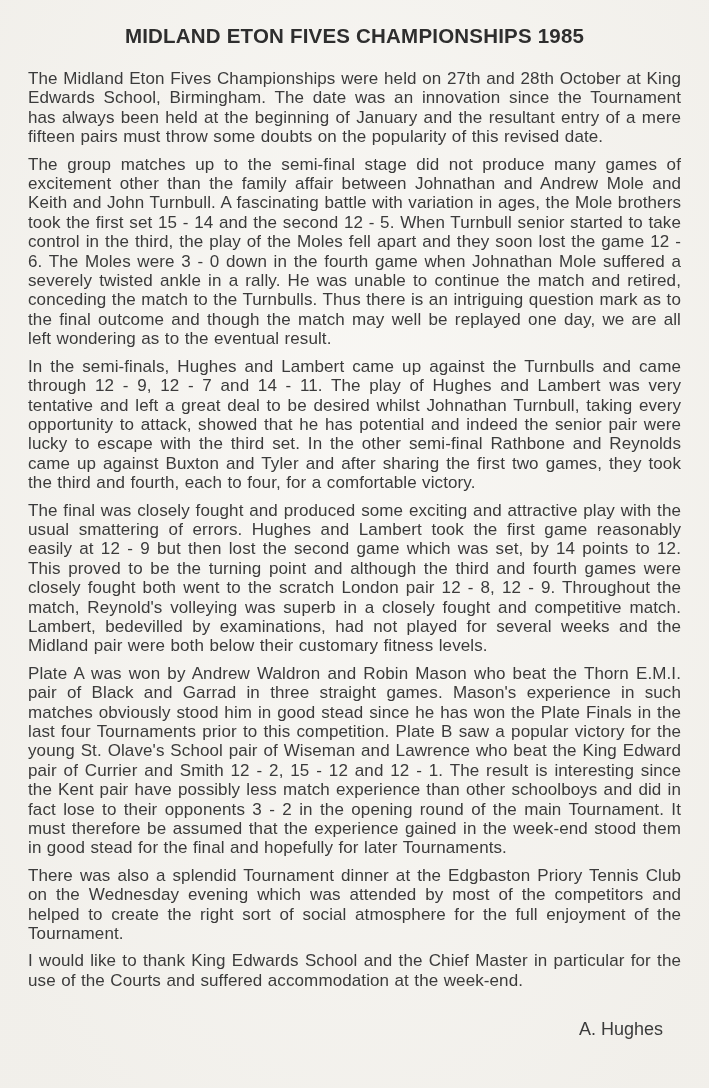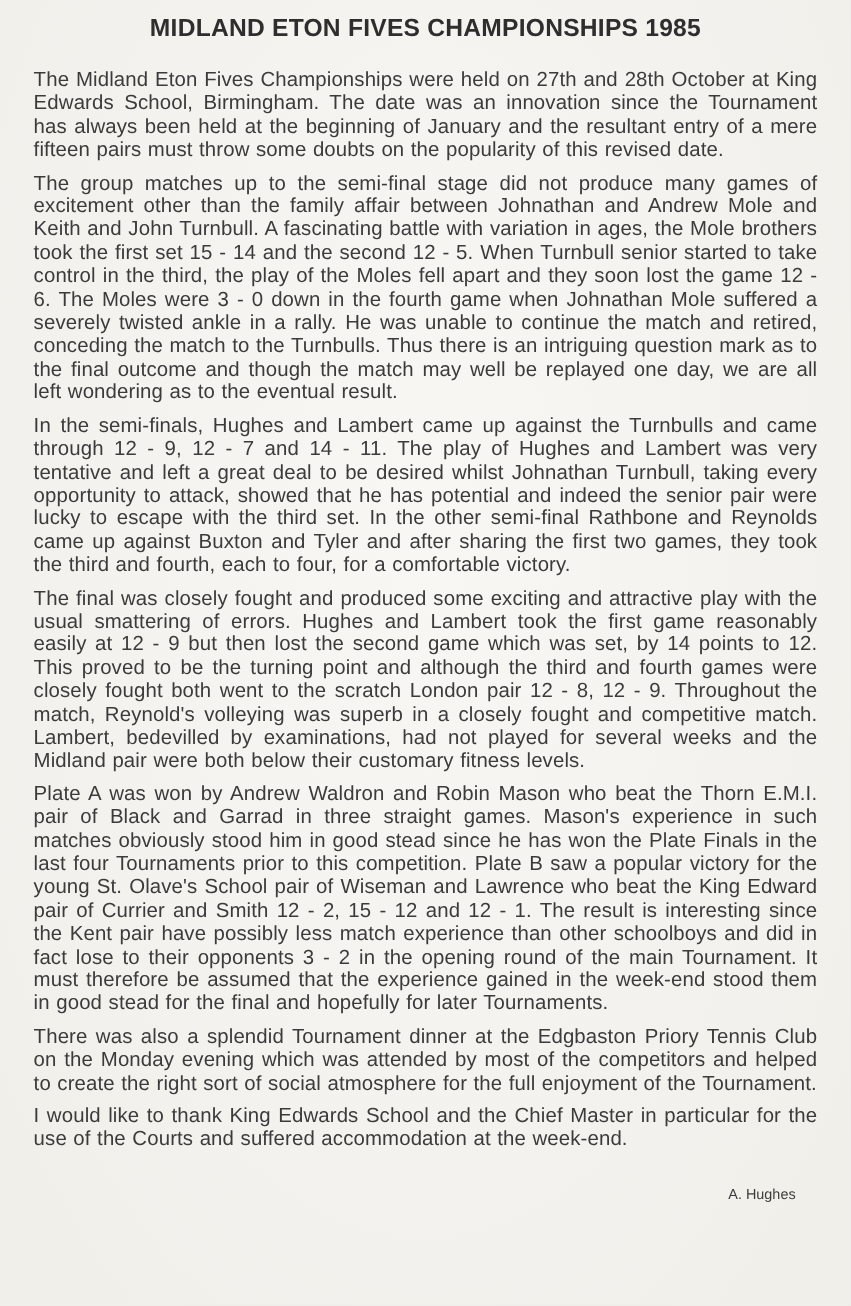--- a/index.html
+++ b/index.html
@@ -12,21 +12,21 @@
     background: #e9e7e3;
     font-family: "Liberation Sans", sans-serif;
     overflow: hidden;
   }
   .page {
     box-sizing: border-box;
     width: 709px;
     height: 1088px;
     background: #f5f3ee;
     background-image: radial-gradient(ellipse at 50% 40%, rgba(255,255,255,0.35), rgba(0,0,0,0.015) 90%);
-    padding: 12px 28px 0 28px;
+    padding: 24px 28px 0 28px;
     color: #3b3b3b;
   }
   .title {
     margin: 0 0 21px 0;
     text-align: center;
     font-size: 20.5px;
     font-weight: bold;
     letter-spacing: 0.2px;
     color: #2e2e2e;
     line-height: 24px;
@@ -37,32 +37,32 @@
     line-height: 19.4px;
     letter-spacing: 0.1px;
     word-spacing: 0.6px;
     text-align: justify;
     color: #3b3b3b;
   }
   .signature {
     margin-top: 29px;
     margin-right: 18px;
     text-align: right;
-    font-size: 12px;
+    font-size: 18px;
     color: #3b3b3b;
   }
 </style>
 </head>
 <body>
 
 <div class="page">
   <h1 class="title">MIDLAND ETON FIVES CHAMPIONSHIPS 1985</h1>
   <div class="doc-body">
     <p>The Midland Eton Fives Championships were held on 27th and 28th October at King Edwards School, Birmingham. The date was an innovation since the Tournament has always been held at the beginning of January and the resultant entry of a mere fifteen pairs must throw some doubts on the popularity of this revised date.</p>
     <p>The group matches up to the semi-final stage did not produce many games of excitement other than the family affair between Johnathan and Andrew Mole and Keith and John Turnbull. A fascinating battle with variation in ages, the Mole brothers took the first set 15 - 14 and the second 12 - 5. When Turnbull senior started to take control in the third, the play of the Moles fell apart and they soon lost the game 12 - 6. The Moles were 3 - 0 down in the fourth game when Johnathan Mole suffered a severely twisted ankle in a rally. He was unable to continue the match and retired, conceding the match to the Turnbulls. Thus there is an intriguing question mark as to the final outcome and though the match may well be replayed one day, we are all left wondering as to the eventual result.</p>
     <p>In the semi-finals, Hughes and Lambert came up against the Turnbulls and came through 12 - 9, 12 - 7 and 14 - 11. The play of Hughes and Lambert was very tentative and left a great deal to be desired whilst Johnathan Turnbull, taking every opportunity to attack, showed that he has potential and indeed the senior pair were lucky to escape with the third set. In the other semi-final Rathbone and Reynolds came up against Buxton and Tyler and after sharing the first two games, they took the third and fourth, each to four, for a comfortable victory.</p>
     <p>The final was closely fought and produced some exciting and attractive play with the usual smattering of errors. Hughes and Lambert took the first game reasonably easily at 12 - 9 but then lost the second game which was set, by 14 points to 12. This proved to be the turning point and although the third and fourth games were closely fought both went to the scratch London pair 12 - 8, 12 - 9. Throughout the match, Reynold's volleying was superb in a closely fought and competitive match. Lambert, bedevilled by examinations, had not played for several weeks and the Midland pair were both below their customary fitness levels.</p>
     <p>Plate A was won by Andrew Waldron and Robin Mason who beat the Thorn E.M.I. pair of Black and Garrad in three straight games. Mason's experience in such matches obviously stood him in good stead since he has won the Plate Finals in the last four Tournaments prior to this competition. Plate B saw a popular victory for the young St. Olave's School pair of Wiseman and Lawrence who beat the King Edward pair of Currier and Smith 12 - 2, 15 - 12 and 12 - 1. The result is interesting since the Kent pair have possibly less match experience than other schoolboys and did in fact lose to their opponents 3 - 2 in the opening round of the main Tournament. It must therefore be assumed that the experience gained in the week-end stood them in good stead for the final and hopefully for later Tournaments.</p>
-    <p>There was also a splendid Tournament dinner at the Edgbaston Priory Tennis Club on the Monday evening which was attended by most of the competitors and helped to create the right sort of social atmosphere for the full enjoyment of the Tournament.</p>
+    <p>There was also a splendid Tournament dinner at the Edgbaston Priory Tennis Club on the Wednesday evening which was attended by most of the competitors and helped to create the right sort of social atmosphere for the full enjoyment of the Tournament.</p>
     <p>I would like to thank King Edwards School and the Chief Master in particular for the use of the Courts and suffered accommodation at the week-end.</p>
   </div>
   <div class="signature">A. Hughes</div>
 </div>
 
 </body></html>

